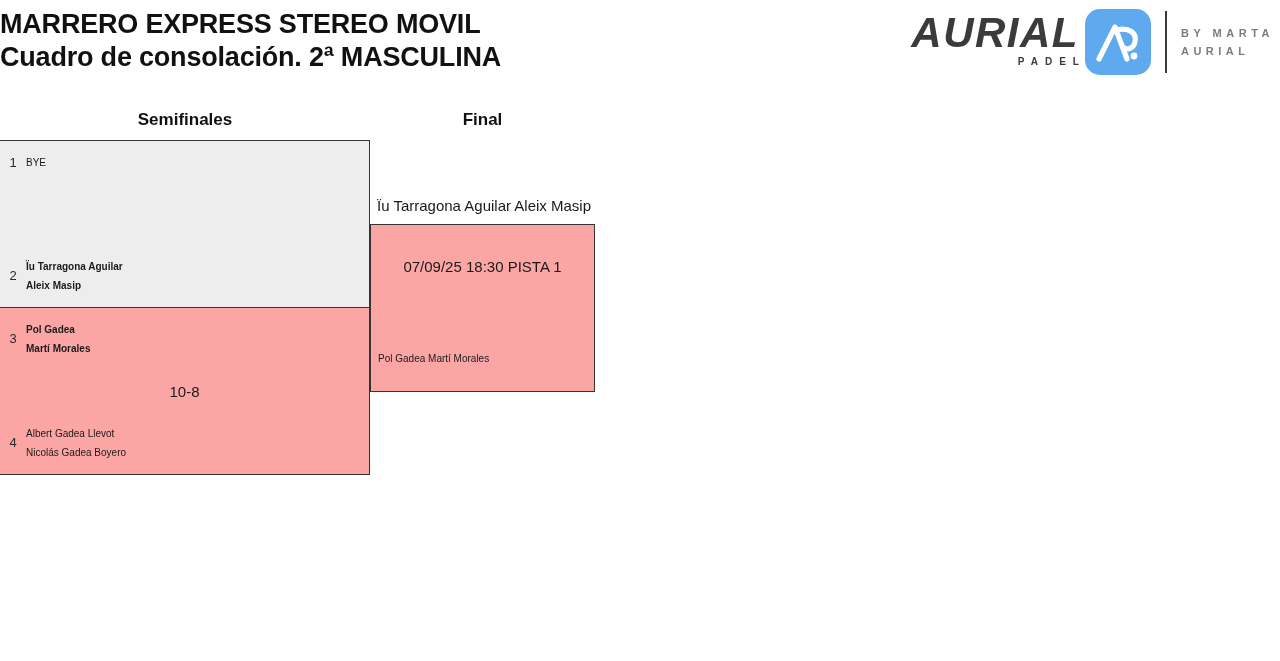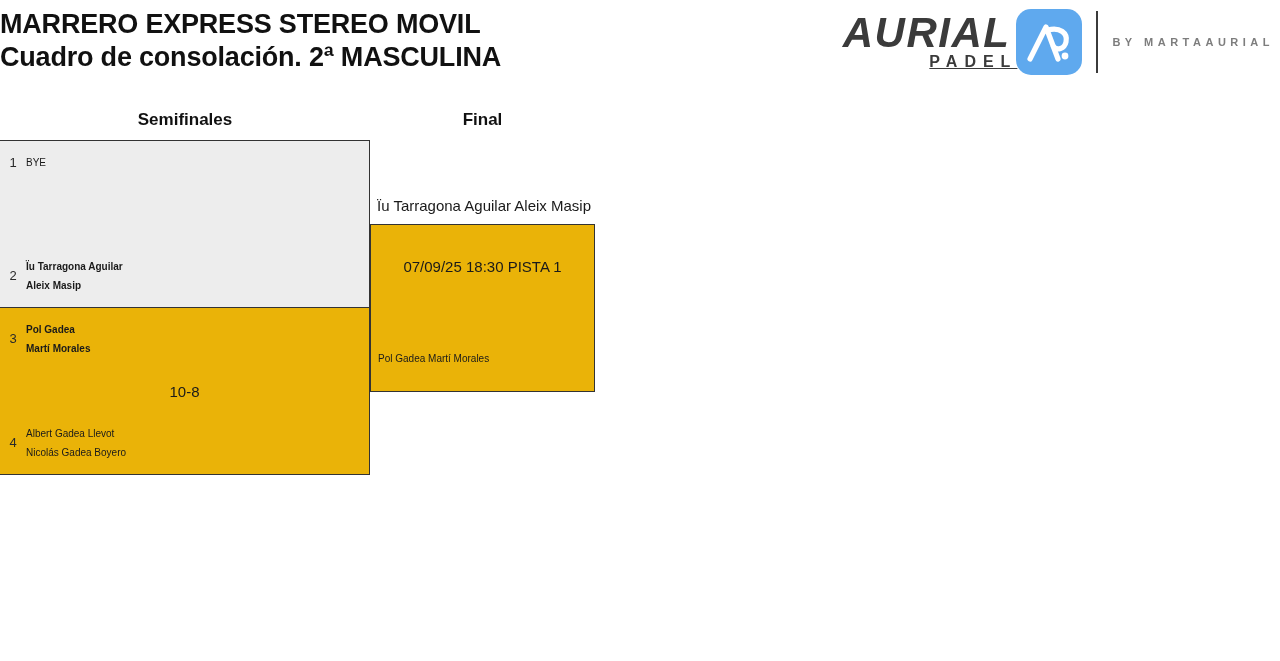--- a/index.html
+++ b/index.html
@@ -59,47 +59,46 @@
   }
   #logo-aurial {
     font-size: 42px;
     font-weight: 700;
     font-style: italic;
     letter-spacing: 1.5px;
     line-height: 40px;
     color: #3b3b3b;
   }
   #logo-padel {
-    font-size: 16px;
+    font-size: 10px;
     font-weight: 700;
     letter-spacing: 7px;
     line-height: 18px;
     color: #3b3b3b;
     margin-right: -7px;
-    text-decoration: underline;
   }
   #logo-badge {
     width: 66px;
     height: 66px;
     border-radius: 15px;
     display: flex;
     align-items: center;
     justify-content: center;
     flex: none;
   }
   #logo-divider {
     width: 2px;
     height: 62px;
     background: #3b3b3b;
     margin: 0 14px 0 14px;
     flex: none;
   }
   #logo-byline {
     display: flex;
-    flex-direction: row;
+    flex-direction: column;
     justify-content: center;
     line-height: 18px;
   }
   .byline-row {
     font-size: 11px;
     font-weight: 700;
     letter-spacing: 4.5px;
     color: #7d7d7d;
     white-space: nowrap;
   }
@@ -130,21 +129,21 @@
     top: 110px;
     width: 225px;
   }
 
   .match {
     position: absolute;
     box-sizing: border-box;
     border: 1px solid #333333;
   }
   .match.shaded { background: #ededed; }
-  .match.plain  { background: #eab308; }
+  .match.plain  { background: #fca5a5; }
 
   .sf-box { left: -1px; width: 371px; height: 168px; }
   #match-sf1 { top: 140px; }
   #match-sf2 { top: 307px; }
   #match-final {
     left: 370px;
     top: 224px;
     width: 225px;
     height: 168px;
   }

